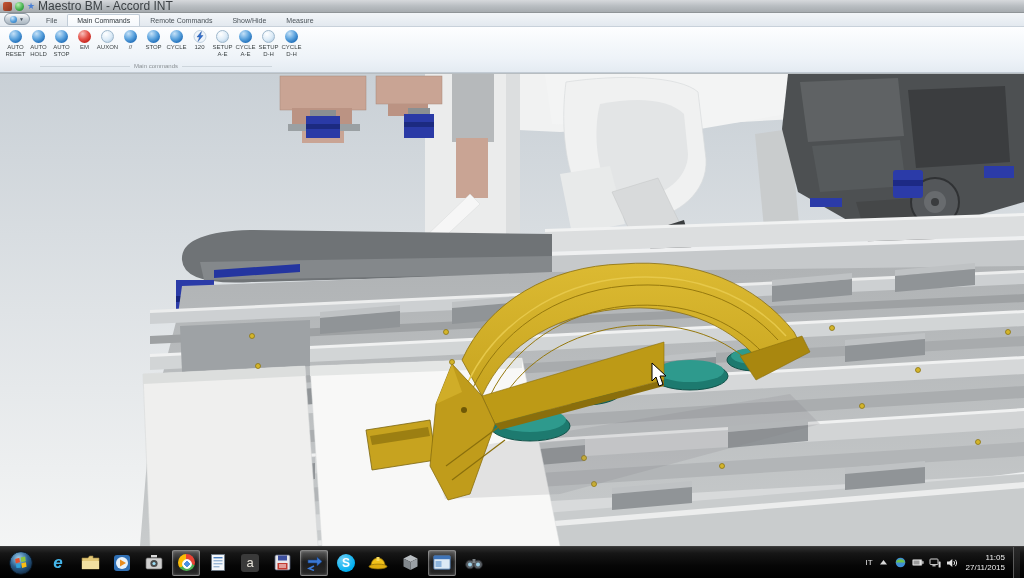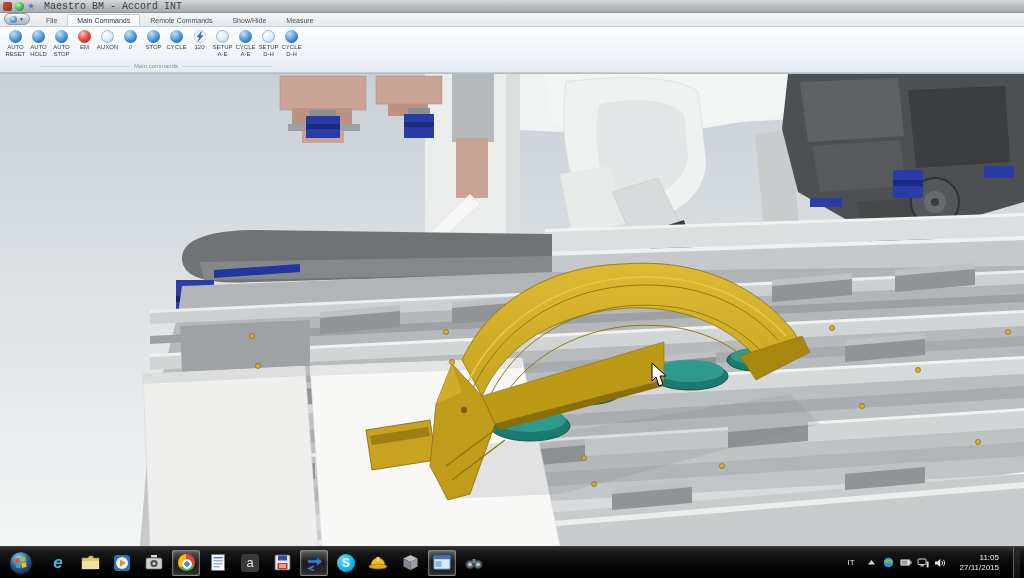--- a/index.html
+++ b/index.html
@@ -7,21 +7,21 @@
   body { font-family:"Liberation Sans", sans-serif; background:#000; }
   #app { position:relative; width:1024px; height:578px; display:flex; flex-direction:column; }
 
   
   .titlebar { height:13px; background:linear-gradient(#d6d9dc,#b9bec2 50%,#a6abaf); border-bottom:1px solid #8f9497;
     display:flex; align-items:center; padding-left:3px; gap:3px; flex:0 0 auto; }
   .qa-icon { width:9px; height:9px; display:inline-block; }
   .qa-app { background:linear-gradient(135deg,#c75434,#8c3620); border-radius:2px; }
   .qa-orb { background:radial-gradient(circle at 35% 30%,#b8f0b0,#3fae49 60%,#1e7a2a); border-radius:50%; }
   .qa-star { color:#4a7fd4; font-size:9px; line-height:9px; width:auto; }
-  .title-text { font-size:10px; color:#3a3f43; margin-left:6px; white-space:nowrap;font-family:Liberation Mono, monospace; }
+  .title-text { font-size:12px; color:#3a3f43; white-space:nowrap; }
 
   
   .tabstrip { height:14px; background:linear-gradient(#f2f5f8,#e3e9ef); border-bottom:1px solid #c8d1da;
     display:flex; align-items:flex-end; padding-left:2px; flex:0 0 auto; position:relative; }
   .appmenu-btn { width:26px; height:12px; margin:0 6px 1px 2px; border-radius:6px;
     background:linear-gradient(#fdfdfd,#c9d2da 50%,#aab6c0); border:1px solid #8d99a5;
     display:flex; align-items:center; justify-content:center; gap:2px; cursor:default; }
   .appmenu-sphere { width:7px; height:7px; border-radius:50%;
     background:radial-gradient(circle at 35% 30%,#cfe7fa,#5aa2dd 50%,#1f6db8); }
   .appmenu-caret { font-size:5px; color:#44505c; }
@@ -60,21 +60,21 @@
     border-color:rgba(255,255,255,.35); box-shadow:inset 0 0 3px rgba(255,255,255,.25); }
   .tk-ie { color:#45b6ea; font-size:17px; font-style:italic; font-weight:bold; line-height:18px; }
   .tk-skype { width:18px; height:18px; border-radius:50%; background:radial-gradient(circle at 35% 30%,#6fd0f7,#00aff0 70%);
     color:#fff; font-size:12px; font-weight:bold; text-align:center; line-height:18px; }
   .tk-chrome { width:17px; height:17px; border-radius:50%; position:relative;
     background:conic-gradient(#ea4335 0 30%, #4caf50 30% 64%, #fbbc05 64% 100%); }
   .tk-chrome:after { content:""; position:absolute; left:4.5px; top:4.5px; width:8px; height:8px; border-radius:50%;
     background:radial-gradient(circle,#4a90e2 45%,#fff 48%); border:1.5px solid #f4f4f4; }
   .tk-a { width:18px; height:18px; background:#3a3a3a; border-radius:3px; color:#e8e4da; font-size:13px; text-align:center; line-height:17px; }
 
-  .tray { display:flex; align-items:center; gap:8px; padding:0 4px 0 6px; flex:0 0 auto; }
+  .tray { display:flex; align-items:center; gap:2px; padding:0 4px 0 6px; flex:0 0 auto; }
   .tray-lang { color:#e8e8e8; font-size:8px; padding:2px 3px; }
   .tray-ic { display:flex; align-items:center; justify-content:center; width:12px; height:12px; }
   .clock { text-align:right; color:#efefef; font-size:8px; line-height:10px; padding:0 6px; white-space:nowrap; }
   .show-desktop { width:7px; height:32px; border-left:1px solid #5a5a5a; background:linear-gradient(#2a2a2a,#101010); }
 </style>
 </head>
 <body>
 
 <div id="app">
 

